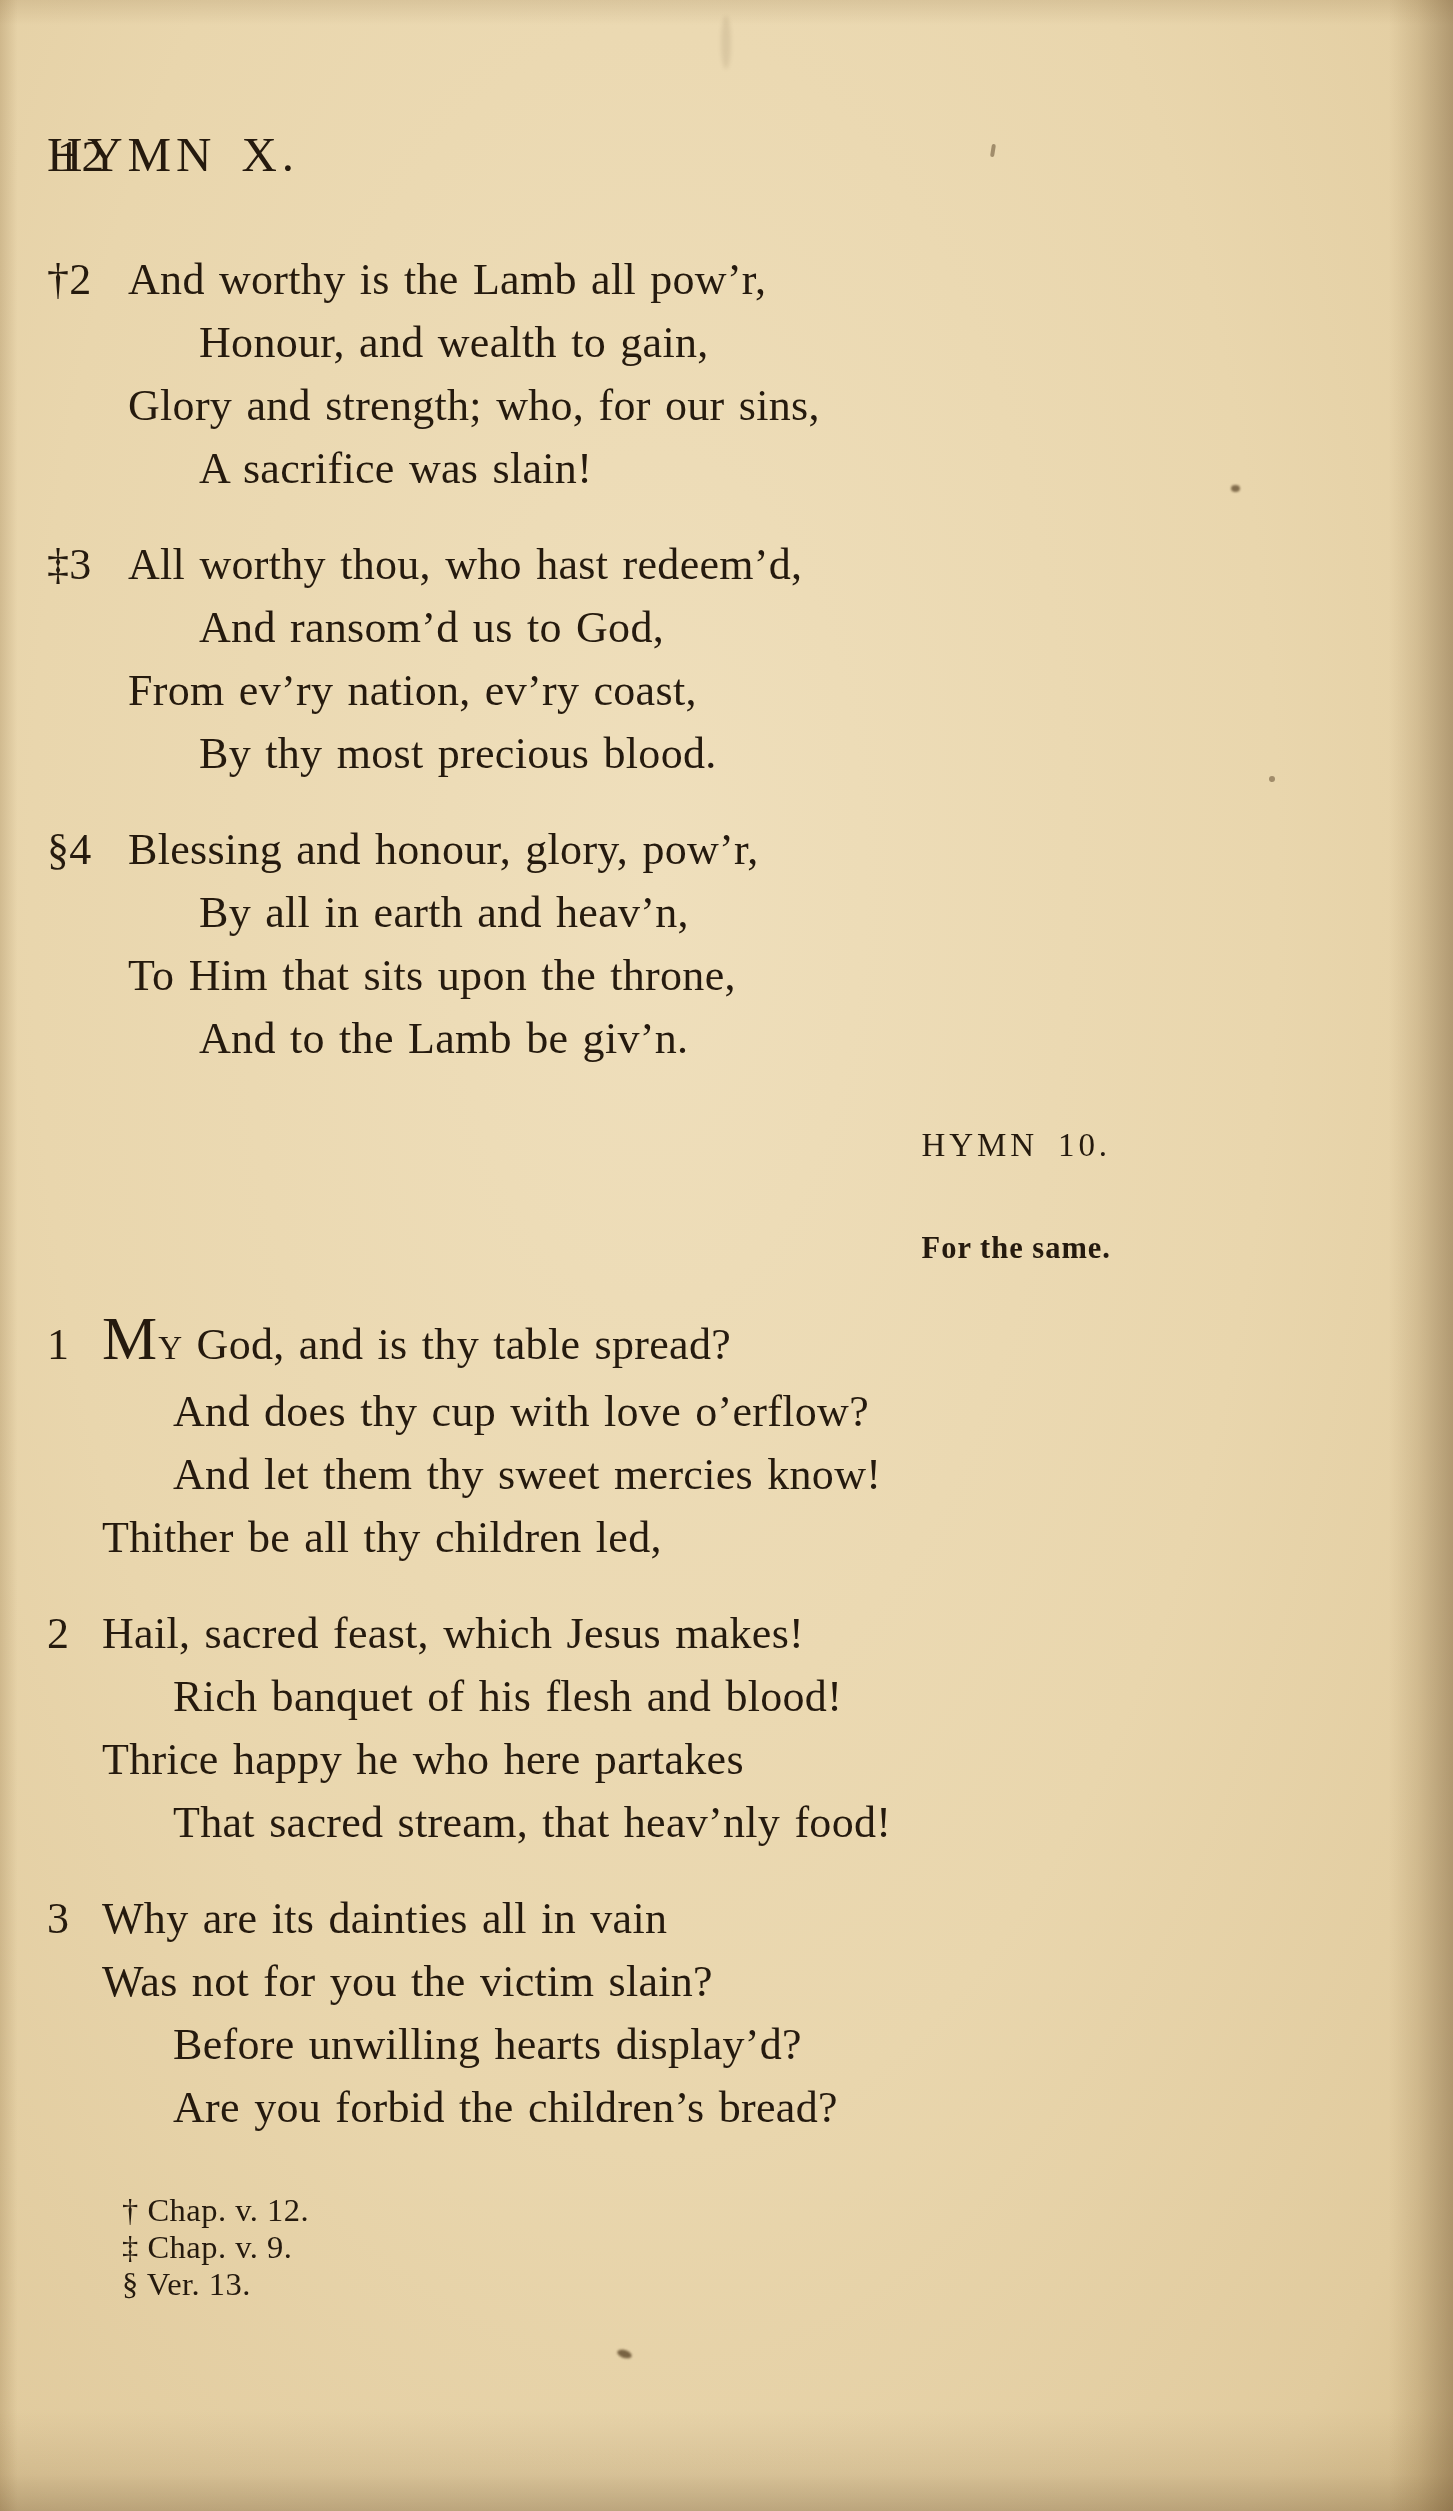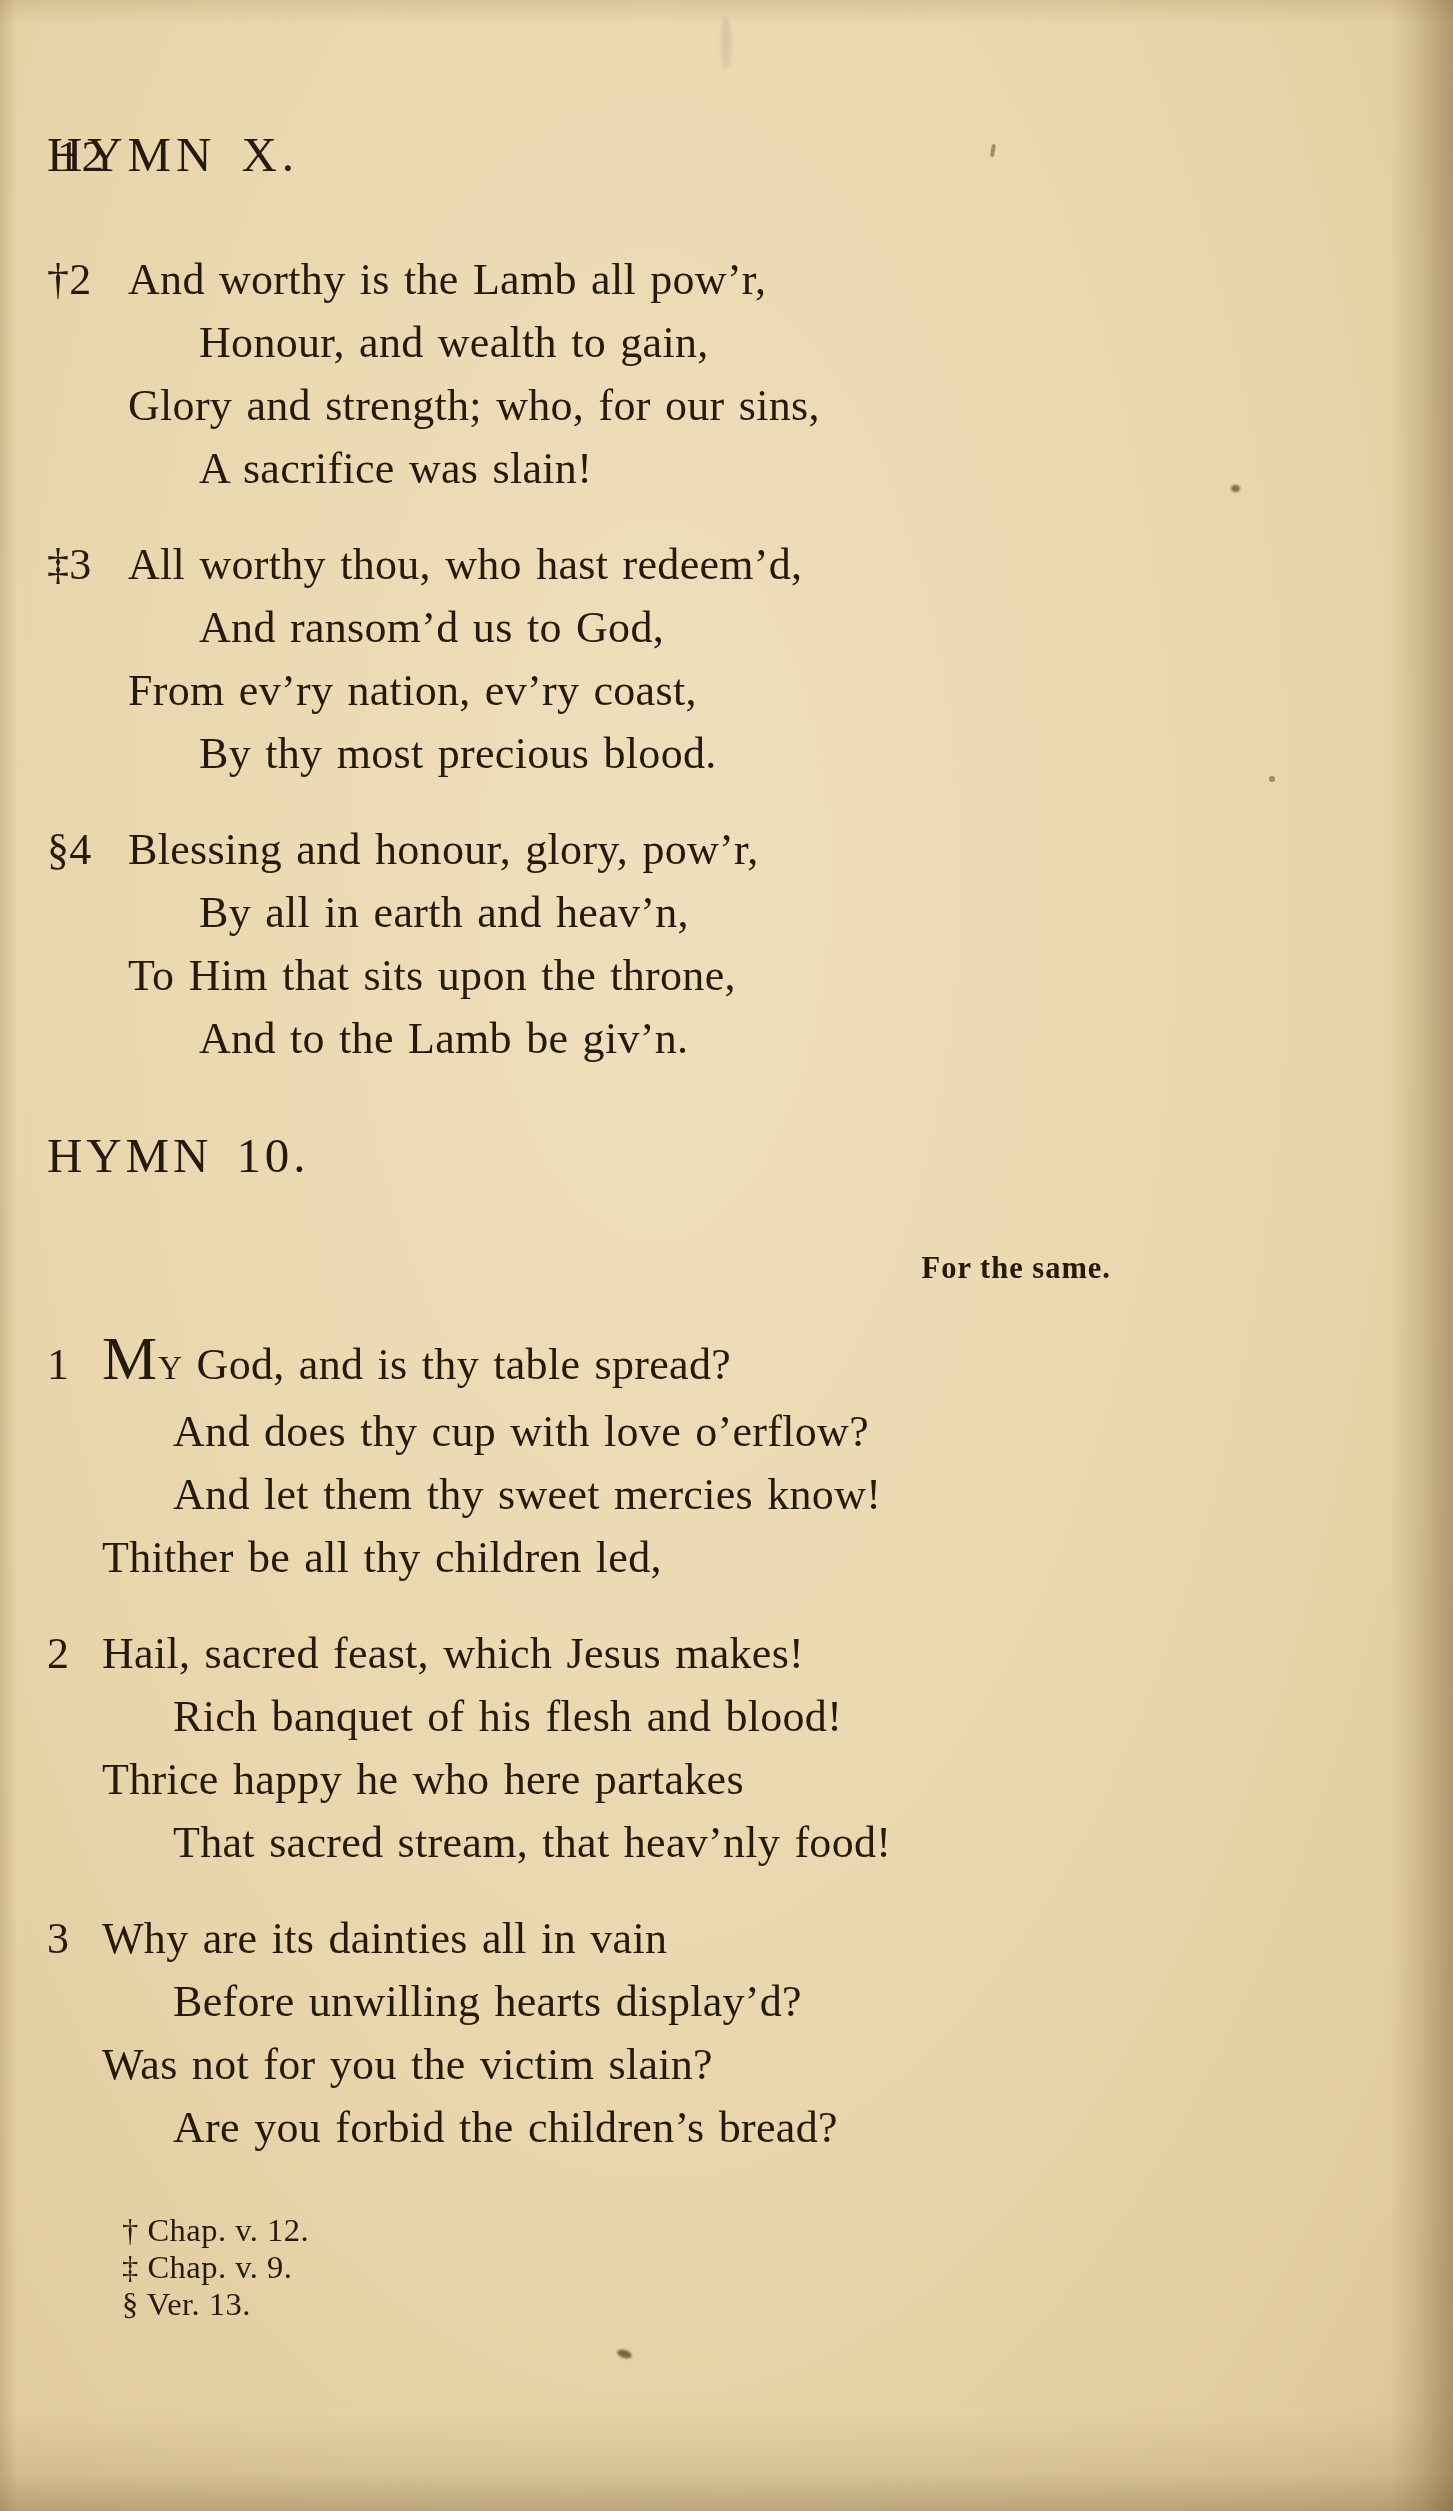--- a/index.html
+++ b/index.html
@@ -28,21 +28,21 @@
   .runhead  { text-align:left; font-size:49px; letter-spacing:4.9px; word-spacing:7.9px; }
 
   .stanza-group { margin-top:51px; }
   .stanza { position:relative; font-size:44px; line-height:63px; margin-bottom:33px;
             letter-spacing:0.3px; word-spacing:3px; }
   .marker { position:absolute; left:0; top:0; }
   .lines  { margin-left:81px;margin-top:6px; }
   .hymn-stanza .lines { margin-left:55px; }
   .vline.indent { padding-left:71px; }
 
-  .hymn-title { font-size:49px; font-weight:normal; text-align:left;
+  .hymn-title { font-size:33px; font-weight:normal; text-align:right;
                 letter-spacing:3.9px; word-spacing:7.9px; margin:57px 0 0; }
   .subtitle   { text-align:right; font-size:30.5px; font-weight:bold;
                 letter-spacing:1px; margin-top:67px; }
   .hymn-group { margin-top:47px; }
 
   .lead-initial  { font-size:62px; line-height:0; letter-spacing:1px; }
   .lead-smallcap { font-size:33px; }
 
   .footnotes { display:flex; justify-content:space-between;
                width:867px; margin:53px 0 0 75px;
@@ -129,22 +129,22 @@
           <div class="vline indent">Rich banquet of his flesh and blood!</div>
           <div class="vline">Thrice happy he who here partakes</div>
           <div class="vline indent">That sacred stream, that heav’nly food!</div>
         </div>
       </div>
 
       <div class="stanza hymn-stanza">
         <span class="marker">3</span>
         <div class="lines">
           <div class="vline">Why are its dainties all in vain</div>
+          <div class="vline">Was not for you the victim slain?</div>
           <div class="vline indent">Before unwilling hearts display’d?</div>
-          <div class="vline">Was not for you the victim slain?</div>
           <div class="vline indent">Are you forbid the children’s bread?</div>
         </div>
       </div>
 
     </section>
 
     <footer class="footnotes">
       <span>† Chap. v. 12.</span>
       <span>‡ Chap. v. 9.</span>
       <span>§ Ver. 13.</span>

